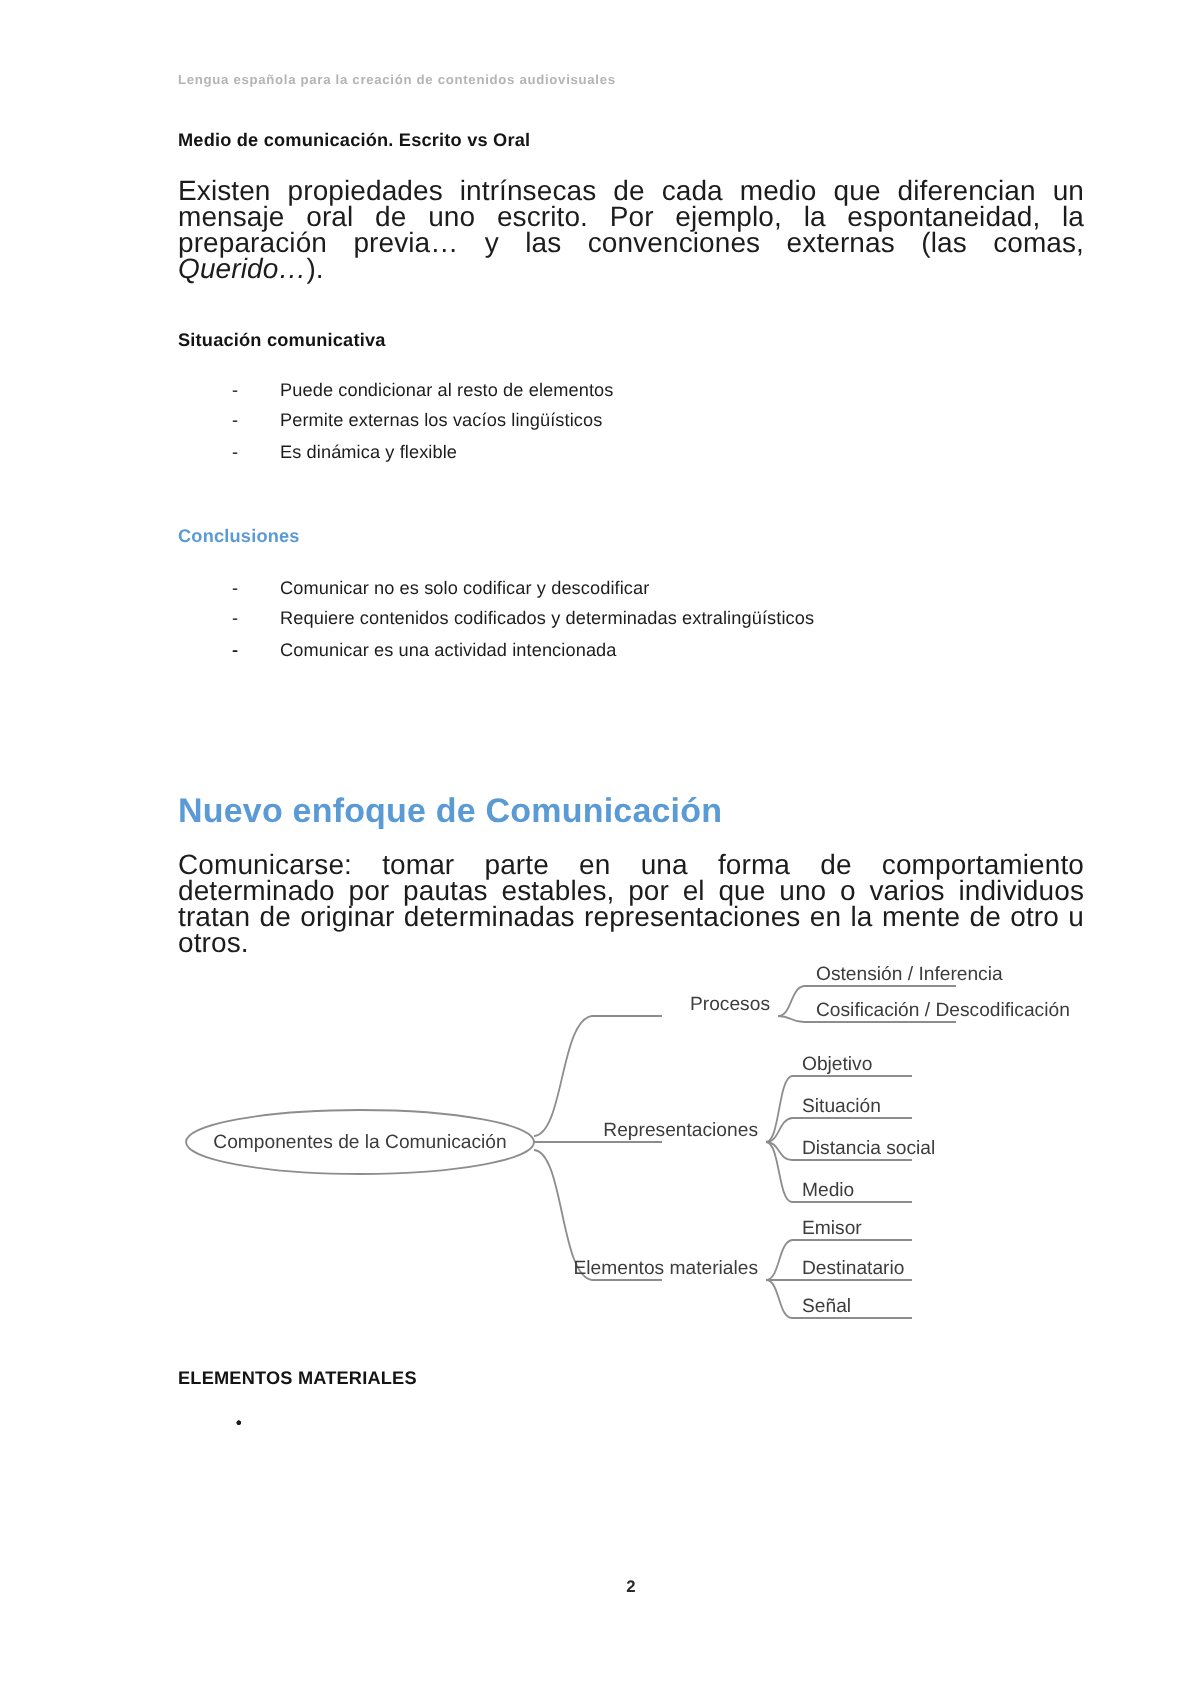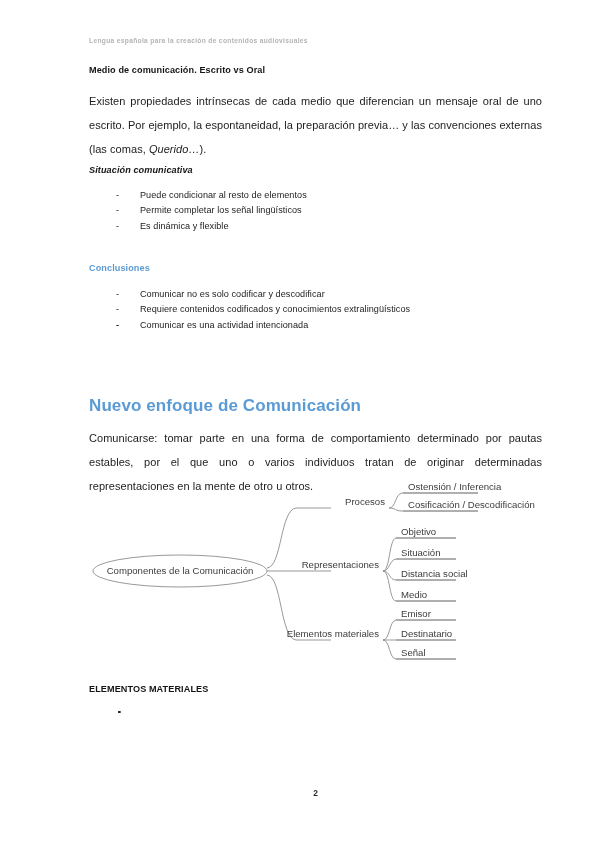--- a/index.html
+++ b/index.html
@@ -34,22 +34,22 @@
     white-space: nowrap;
   }
   .h-bold {
     font-size: 9.1px;
     font-weight: 700;
     color: #141414;
     letter-spacing: 0.1px;
     margin: 0;
   }
   .para {
-    font-size: 11px;
-    line-height: 24px;
+    font-size: 14px;
+    line-height: 13px;
     color: #1c1c1c;
     text-align: justify;
     margin: 0;
     letter-spacing: 0.05px;
   }
   .para i { font-style: italic; }
   .blue-sub {
     font-size: 9.1px;
     font-weight: 700;
     color: #5b9bd5;
@@ -118,40 +118,40 @@
   <div class="running-header">Lengua española para la creación de contenidos audiovisuales</div>
 
   <div class="blk" style="left:73px; top:61px;">
     <p class="h-bold">Medio de comunicación. Escrito vs Oral</p>
   </div>
 
   <div class="blk" style="left:73px; top:85px; width:453px;">
     <p class="para"><span>Existen propiedades intrínsecas de cada medio que diferencian un mensaje oral de uno escrito. Por ejemplo, la espontaneidad, la preparación previa… y las convenciones externas (las comas, </span><i>Querido…</i><span>).</span></p>
   </div>
 
-  <div class="blk" style="left:73px; top:161px;font-style:italic;">
+  <div class="blk" style="left:73px; top:161px;">
     <p class="h-bold">Situación comunicativa</p>
   </div>
 
   <div class="blk" style="left:73px; top:184px; width:453px;">
     <ul class="dash-list">
       <li><span class="mk">-</span><span>Puede condicionar al resto de elementos</span></li>
-      <li><span class="mk">-</span><span>Permite completar los señal lingüísticos</span></li>
+      <li><span class="mk">-</span><span>Permite externas los vacíos lingüísticos</span></li>
       <li><span class="mk">-</span><span>Es dinámica y flexible</span></li>
     </ul>
   </div>
 
   <div class="blk" style="left:73px; top:259px;text-align:center;">
     <p class="blue-sub">Conclusiones</p>
   </div>
 
   <div class="blk" style="left:73px; top:283px; width:453px;">
     <ul class="dash-list">
       <li><span class="mk">-</span><span>Comunicar no es solo codificar y descodificar</span></li>
-      <li><span class="mk">-</span><span>Requiere contenidos codificados y conocimientos extralingüísticos</span></li>
+      <li><span class="mk">-</span><span>Requiere contenidos codificados y determinadas extralingüísticos</span></li>
       <li><span class="mk">-</span></li>
       <li><span class="mk">-</span><span>Comunicar es una actividad intencionada</span></li>
     </ul>
   </div>
 
   <div class="blk" style="left:73px; top:422px; width:453px;">
     <p class="para">Comunicarse: tomar parte en una forma de comportamiento determinado por pautas estables, por el que uno o varios individuos tratan de originar determinadas representaciones en la mente de otro u otros.</p>
   </div>
 
   <div class="blk" style="left:73px; top:392px;">

